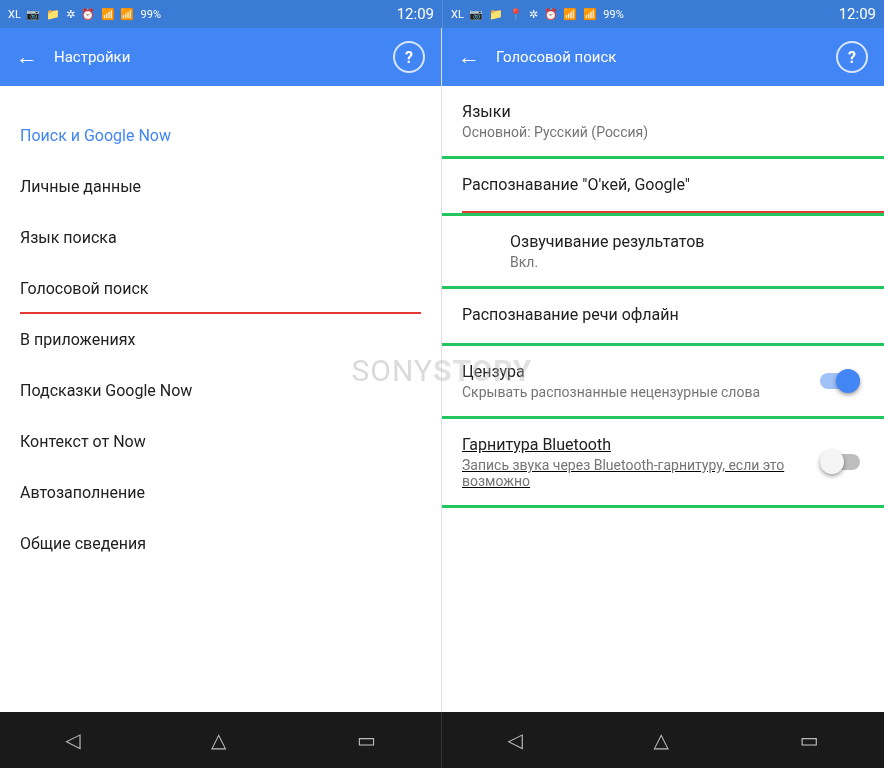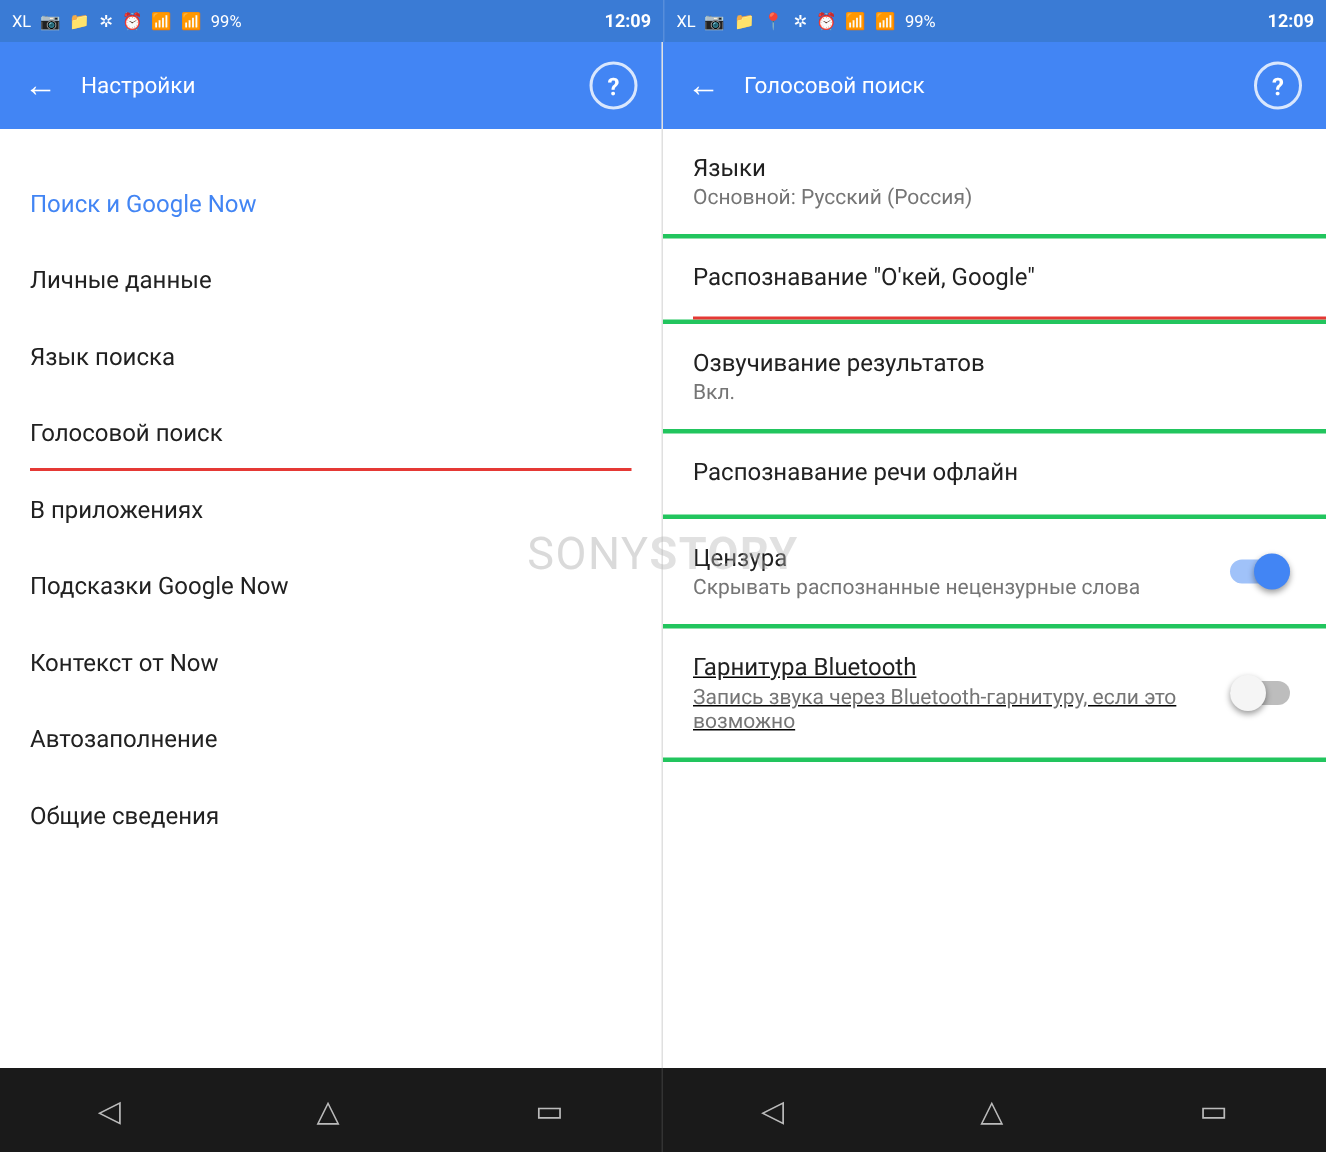--- a/index.html
+++ b/index.html
@@ -37,22 +37,22 @@
       gap: 6px;
       border-left: 1px solid rgba(255,255,255,0.15);
     }
     .status-icon {
       color: white;
       font-size: 11px;
     }
     .status-time {
       margin-left: auto;
       color: white;
-      font-size: 12px;
-      font-weight: 700;
+      font-size: 15px;
+      font-weight: 400;
     }
 
     
     .left-panel {
       width: 442px;
       background: #fff;
       display: flex;
       flex-direction: column;
       border-right: 1px solid #e0e0e0;
     }
@@ -334,21 +334,21 @@
         <div class="voice-item">
           <div class="voice-item-row">
             <div style="flex: 1 1 0%;">
               <div class="voice-item-title">Распознавание "О'кей, Google"</div>
             </div>
           </div>
           <div class="voice-item-underline"></div>
         </div>
         <div class="voice-item">
           <div class="voice-item-row">
-            <div style="flex: 1 1 0%;">
+            <div style="flex: 1 1 0%; margin-left: 48px;">
               <div class="voice-item-title">Озвучивание результатов</div>
               <div class="voice-item-subtitle">Вкл.</div>
             </div>
           </div>
         </div>
         <div class="voice-item">
           <div class="voice-item-row">
             <div style="flex: 1 1 0%;">
               <div class="voice-item-title">Распознавание речи офлайн</div>
             </div>

